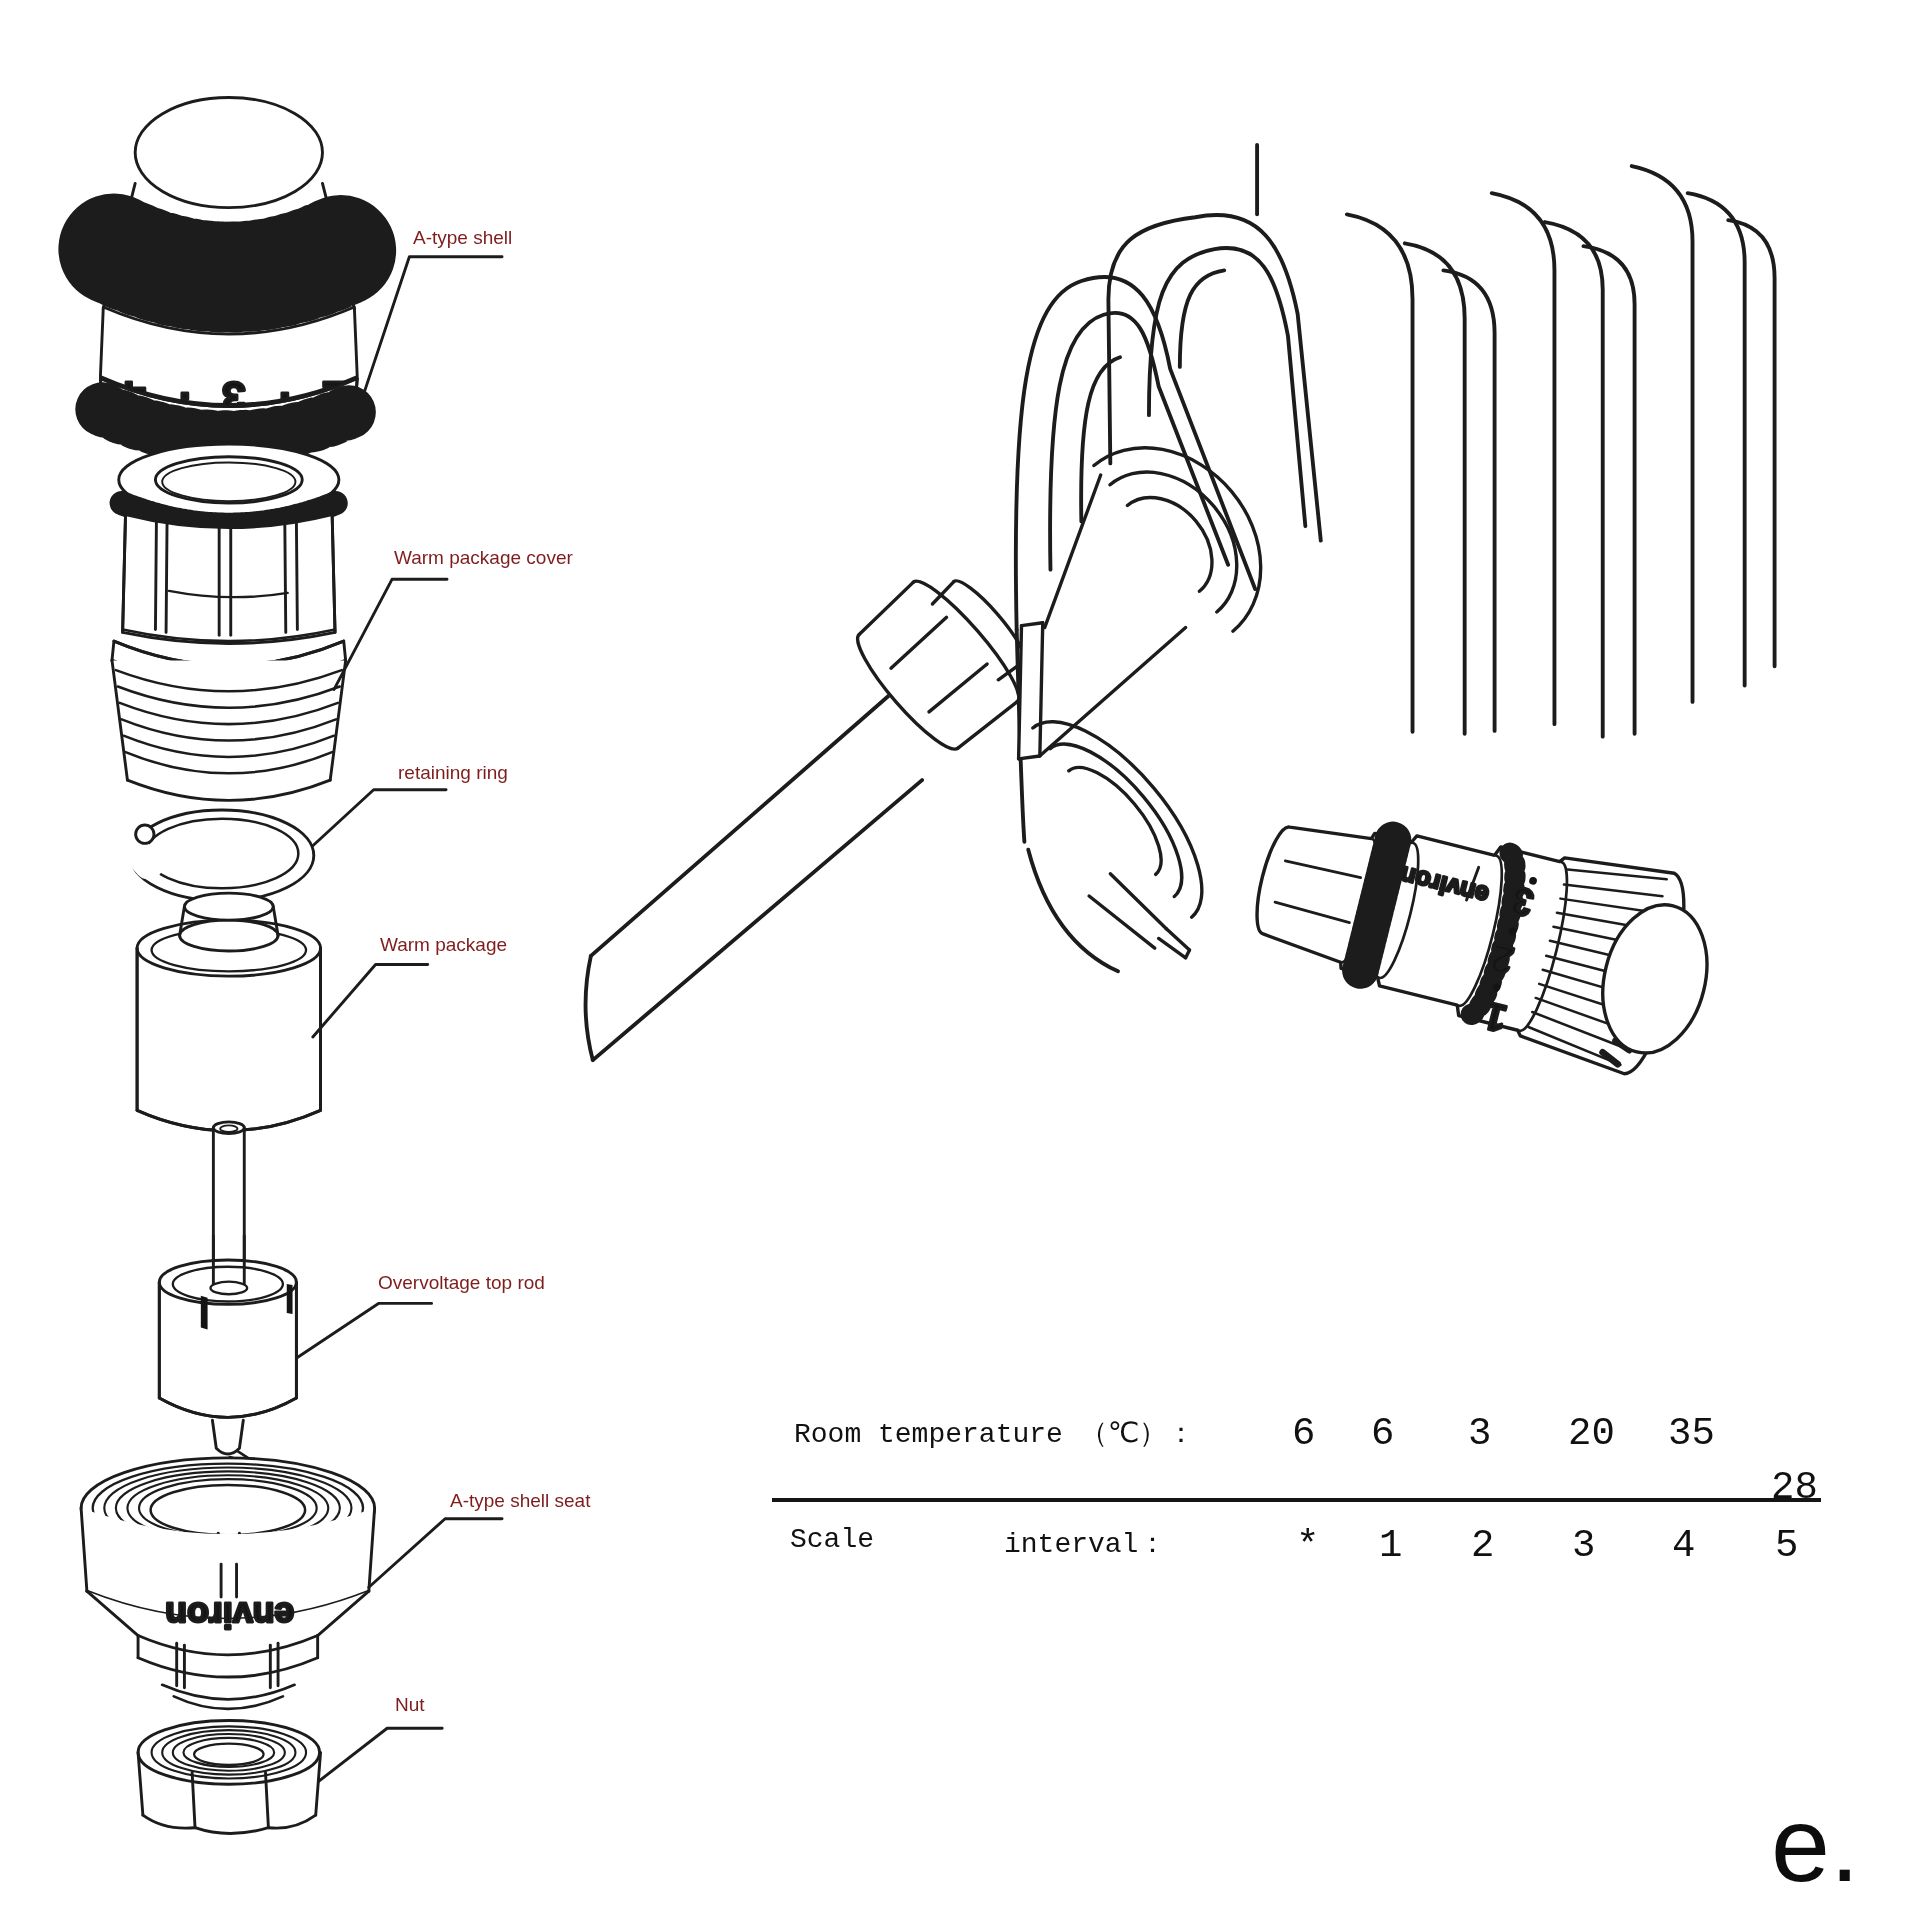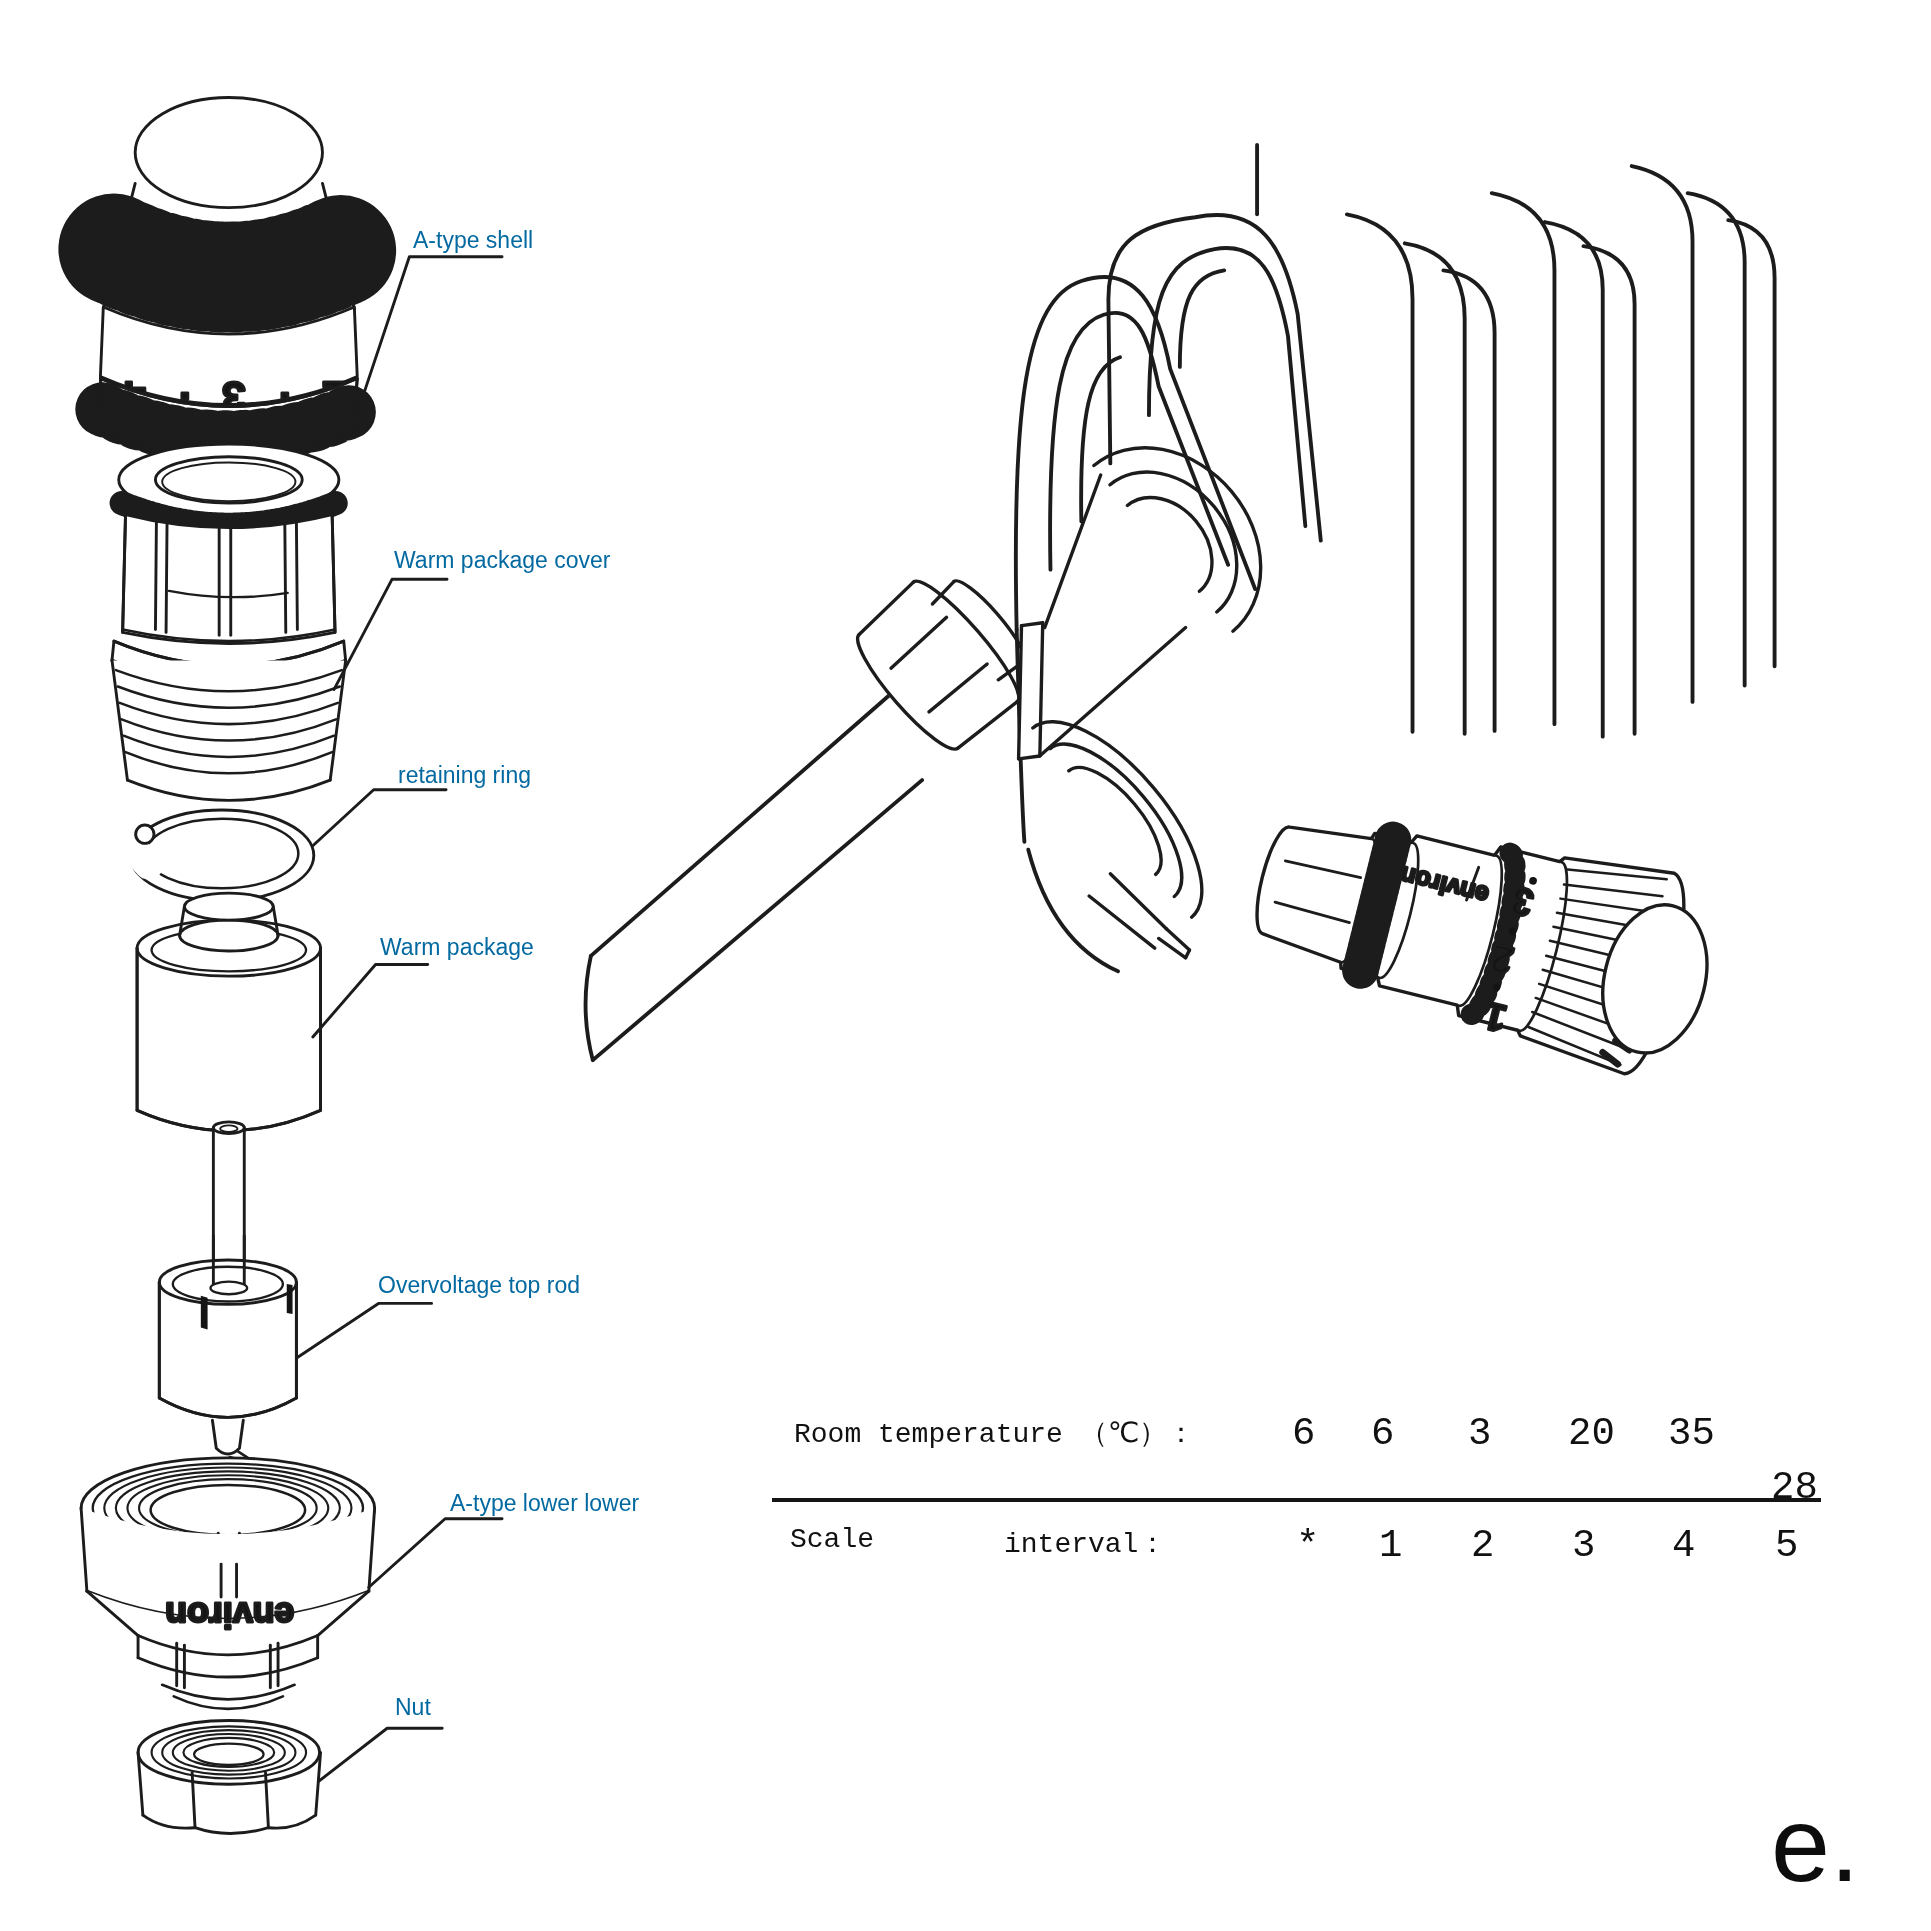--- a/index.html
+++ b/index.html
@@ -1,19 +1,19 @@
 <!DOCTYPE html>
 <html><head>
 <meta charset="utf-8">
 <style>
   html,body{margin:0;padding:0;background:#ffffff;}
   .page{position:relative;width:1931px;height:1931px;background:#fff;overflow:hidden;
         font-family:"Liberation Sans","DejaVu Sans",sans-serif;color:#161616;}
   .art{position:absolute;left:0;top:0;width:1931px;height:1931px;}
-  .part-label{position:absolute;font-size:23px;line-height:1.1;color:#0369a1;white-space:nowrap;}
+  .part-label{position:absolute;font-size:19px;line-height:1.1;color:#7f1d1d;white-space:nowrap;}
   .tbl{position:absolute;font-family:"Liberation Mono","DejaVu Sans Mono","DejaVu Sans",monospace;
        color:#111;white-space:nowrap;}
   .tbl-label{font-size:28px;}
   .tbl-val{font-size:39px;}
   .divider{position:absolute;background:#151515;}
   .fig-label{position:absolute;font-size:106px;color:#0d0d0d;
              font-family:"Liberation Sans","DejaVu Sans",sans-serif;}
   svg text{font-family:"Liberation Sans","DejaVu Sans",sans-serif;fill:#141414;}
   .dial{font-size:44px;font-weight:bold;letter-spacing:10px;}
   .brand-seat{font-size:37px;font-weight:600;}
@@ -291,21 +291,21 @@
         <ellipse cx="405" cy="4" rx="52" ry="78" fill="#fff" stroke-width="3.5"></ellipse>
       </g>
     </g>
   </svg>
 
   <div class="part-label" style="left:413px;top:228px">A-type shell</div>
   <div class="part-label" style="left:394px;top:548px">Warm package cover</div>
   <div class="part-label" style="left:398px;top:763px">retaining ring</div>
   <div class="part-label" style="left:380px;top:935px">Warm package</div>
   <div class="part-label" style="left:378px;top:1273px">Overvoltage top rod</div>
-  <div class="part-label" style="left:450px;top:1491px">A-type lower lower</div>
+  <div class="part-label" style="left:450px;top:1491px">A-type shell seat</div>
   <div class="part-label" style="left:395px;top:1695px">Nut</div>
 
   <div>
     <span class="tbl tbl-label" style="left:794px;top:1414px">Room temperature （℃）：</span>
     <span class="tbl tbl-val" style="left:1292px;top:1412px">6</span>
     <span class="tbl tbl-val" style="left:1371px;top:1412px">6</span>
     <span class="tbl tbl-val" style="left:1468px;top:1412px">3</span>
     <span class="tbl tbl-val" style="left:1568px;top:1412px">20</span>
     <span class="tbl tbl-val" style="left:1668px;top:1412px">35</span>
     <span class="tbl tbl-val" style="left:1771px;top:1466px">28</span>

